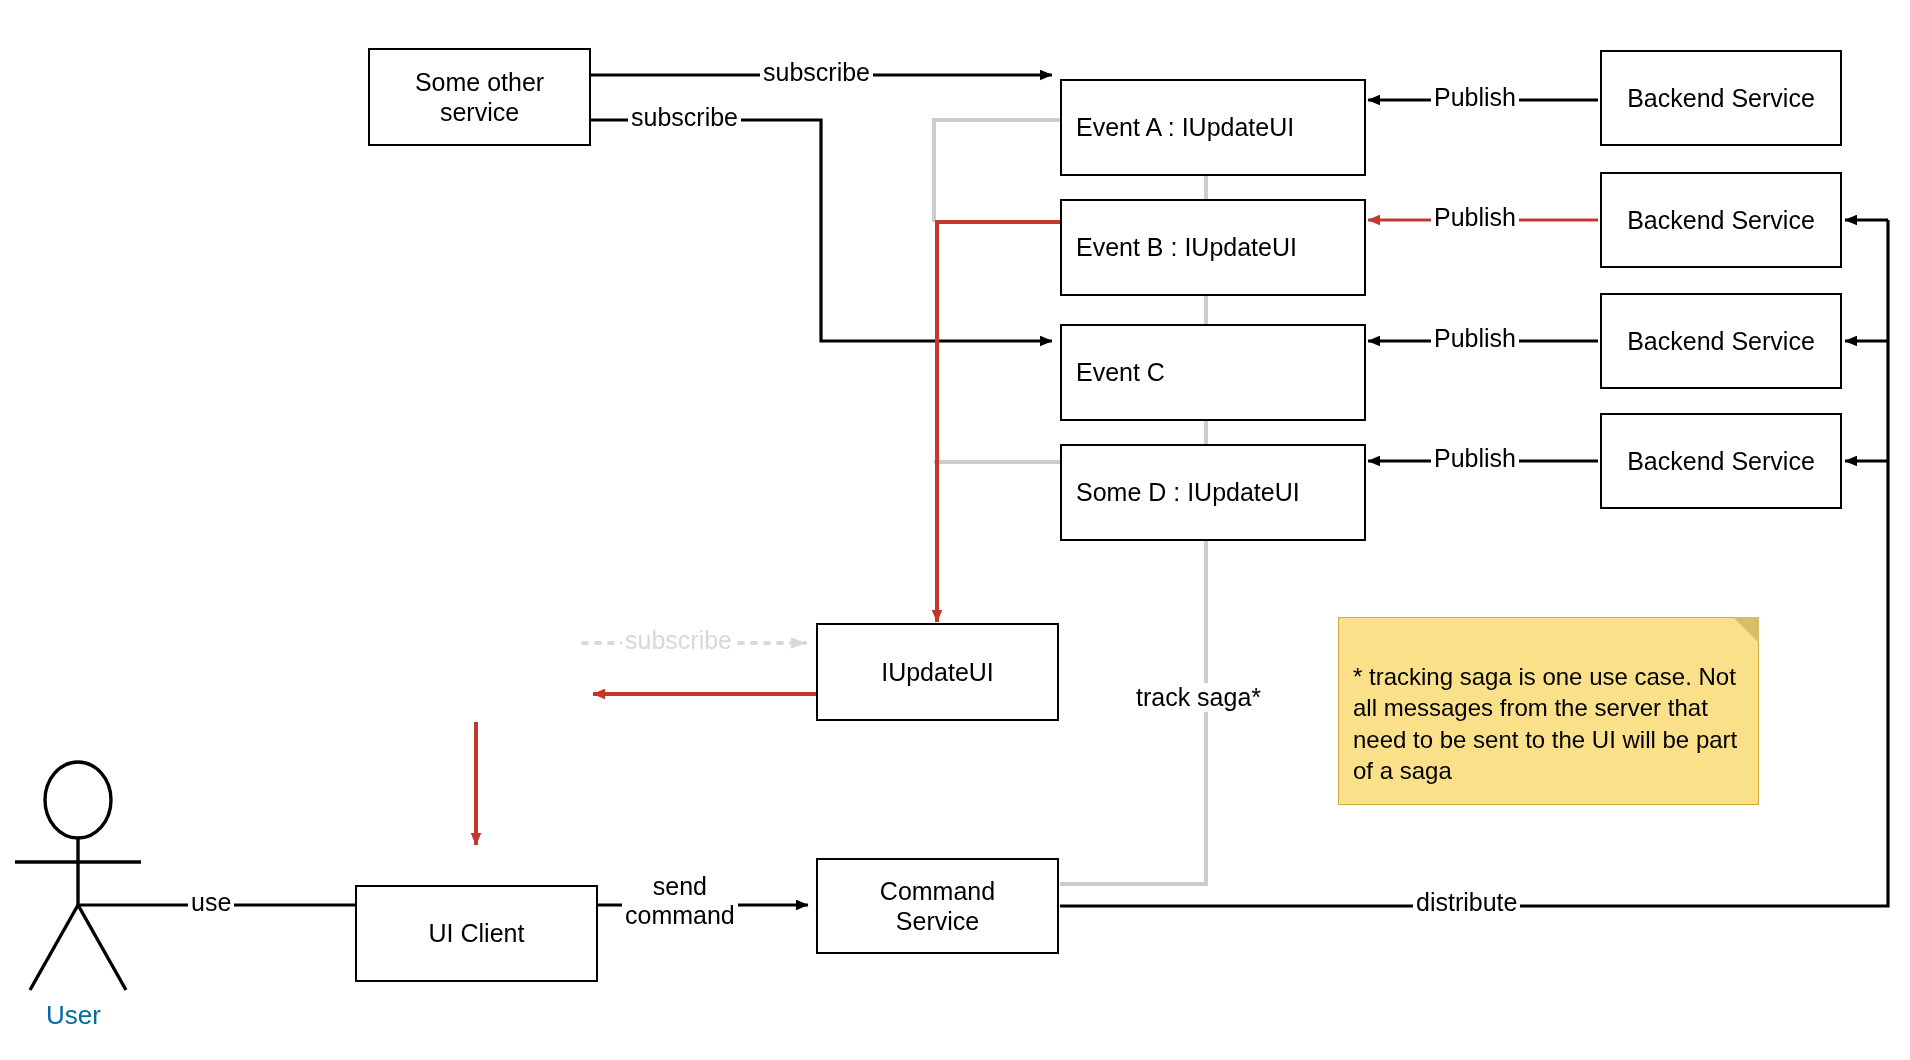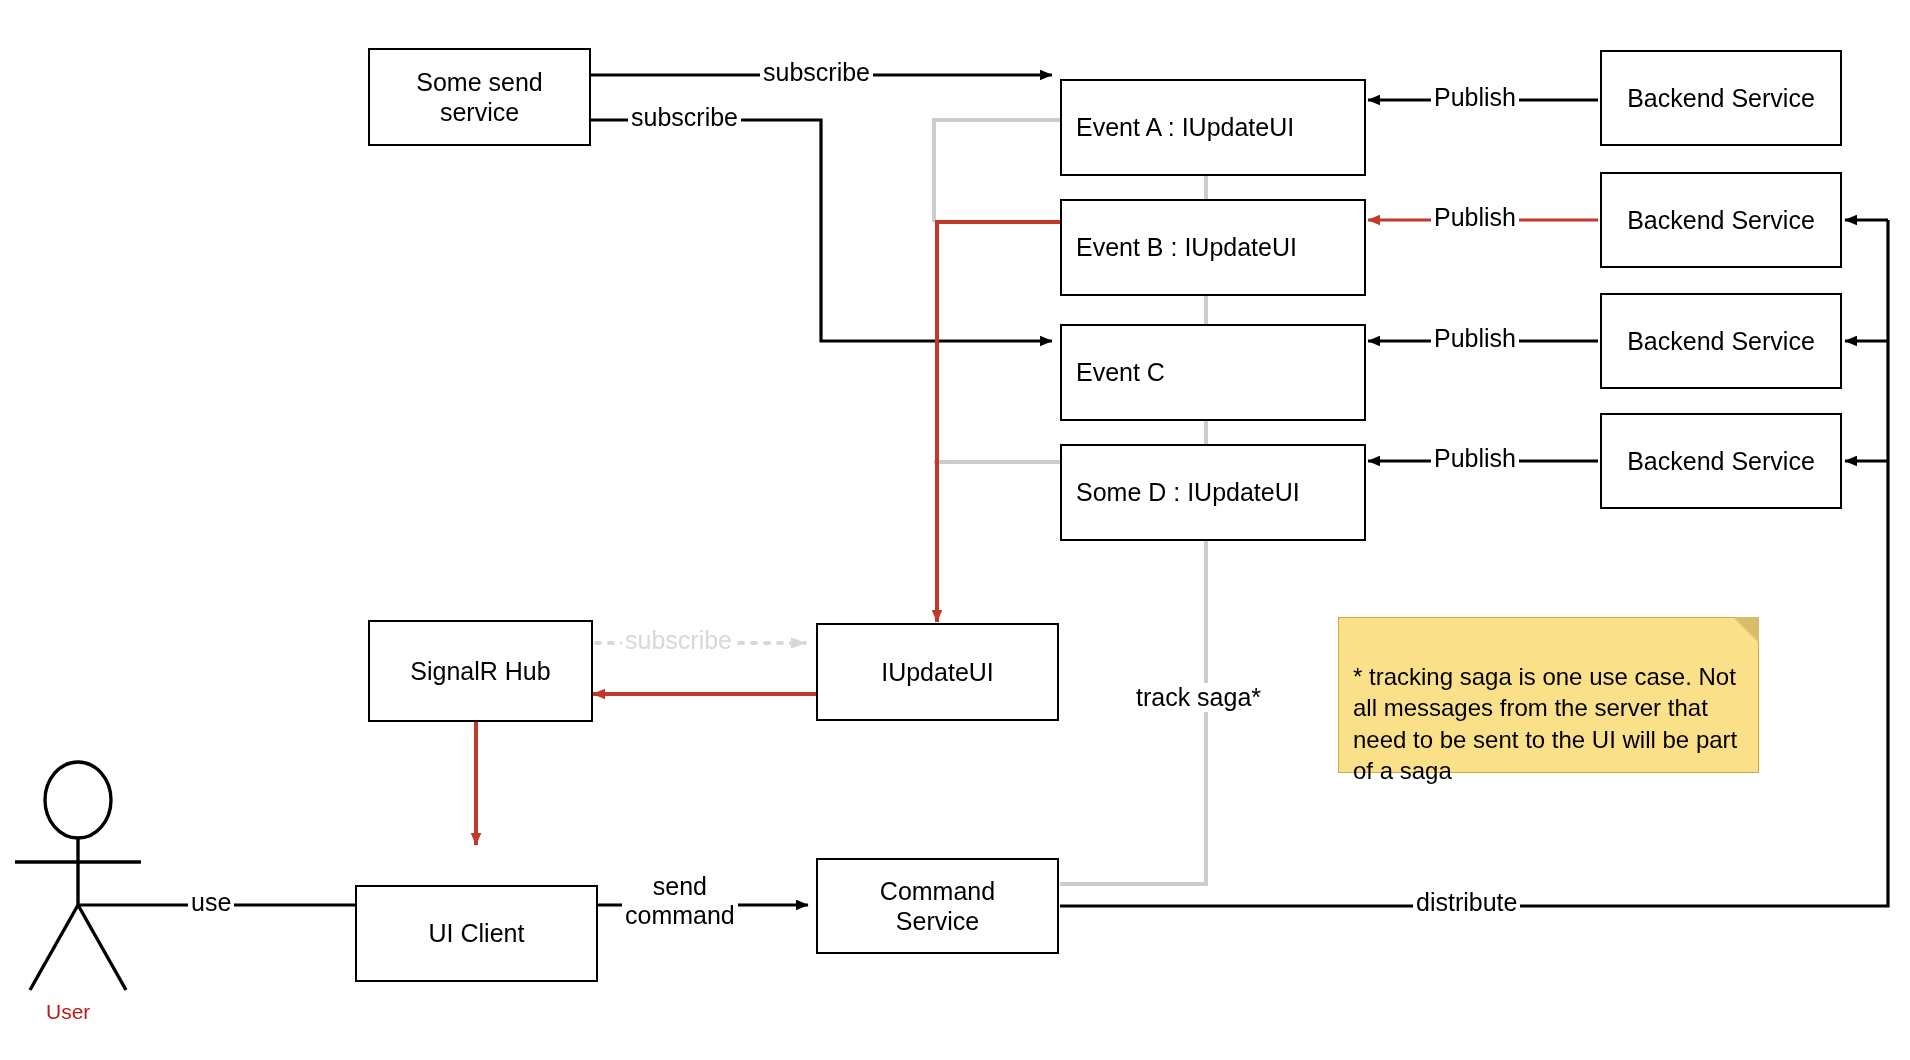--- a/index.html
+++ b/index.html
@@ -62,22 +62,22 @@
   }
   .note-fold{
     position:absolute;
     width:0;height:0;
     border-top:26px solid #d9bd6a;
     border-left:26px solid transparent;
     z-index:4;
   }
   .actor-label{
     position:absolute;
-    font-size:21px;
-    color:#b91c1c;
+    font-size:26px;
+    color:#0369a1;
     z-index:4;
   }
 </style>
 </head>
 <body>
 
 <div id="canvas">
 
   <svg id="wires" viewBox="0 0 1910 1060" xmlns="http://www.w3.org/2000/svg">
     <defs>
@@ -158,21 +158,21 @@
     <g stroke="#000000" stroke-width="3.4" fill="none">
       <ellipse cx="78" cy="800" rx="33" ry="38"></ellipse>
       <path d="M78,838 L78,905"></path>
       <path d="M15,862 L141,862"></path>
       <path d="M78,905 L30,990"></path>
       <path d="M78,905 L126,990"></path>
     </g>
   </svg>
 
   <div class="node" style="left:368px;top:48px;width:223px;height:98px;">
-    <span style="white-space:pre-line">Some send
+    <span style="white-space:pre-line">Some other
 service</span>
   </div>
 
   <div class="node lefttext" style="left:1060px;top:48px;width:306px;height:97px;">
     <span>Event A : IUpdateUI</span>
   </div>
 
   <div class="node lefttext" style="left:1060px;top:168px;width:306px;height:97px;">
     <span>Event B : IUpdateUI</span>
   </div>
@@ -194,23 +194,20 @@
   </div>
 
   <div class="node" style="left:1600px;top:293px;width:242px;height:96px;">
     <span>Backend Service</span>
   </div>
 
   <div class="node" style="left:1600px;top:413px;width:242px;height:96px;">
     <span>Backend Service</span>
   </div>
 
-  <div class="node" style="left:368px;top:620px;width:225px;height:102px;">
-    <span>SignalR Hub</span>
-  </div>
 
   <div class="node" style="left:816px;top:623px;width:243px;height:98px;text-align:right;">
     <span>IUpdateUI</span>
   </div>
 
   <div class="node" style="left:355px;top:845px;width:243px;height:97px;margin-top:40px;">
     <span>UI Client</span>
   </div>
 
   <div class="node" style="left:816px;top:858px;width:243px;height:96px;">
@@ -234,20 +231,20 @@
 
   <div class="edge-label" style="left:1133px;top:683px;">track saga*</div>
 
   <div class="edge-label" style="left:188px;top:888px;">use</div>
 
   <div class="edge-label" style="left:622px;top:872px;">send
 command</div>
 
   <div class="edge-label" style="left:1413px;top:888px;">distribute</div>
 
-  <div class="note" style="left:1338px;top:617px;width:421px;height:156px;">
+  <div class="note" style="left:1338px;top:617px;width:421px;height:188px;">
     <span>* tracking saga is one use case. Not all messages from the server that need to be sent to the UI will be part of a saga</span>
   </div>
   <div class="note-fold" style="left:1733px;top:617px;"></div>
 
   <div class="actor-label" style="left:46px;top:1000px;">User</div>
 
 </div>
 
 </body></html>

